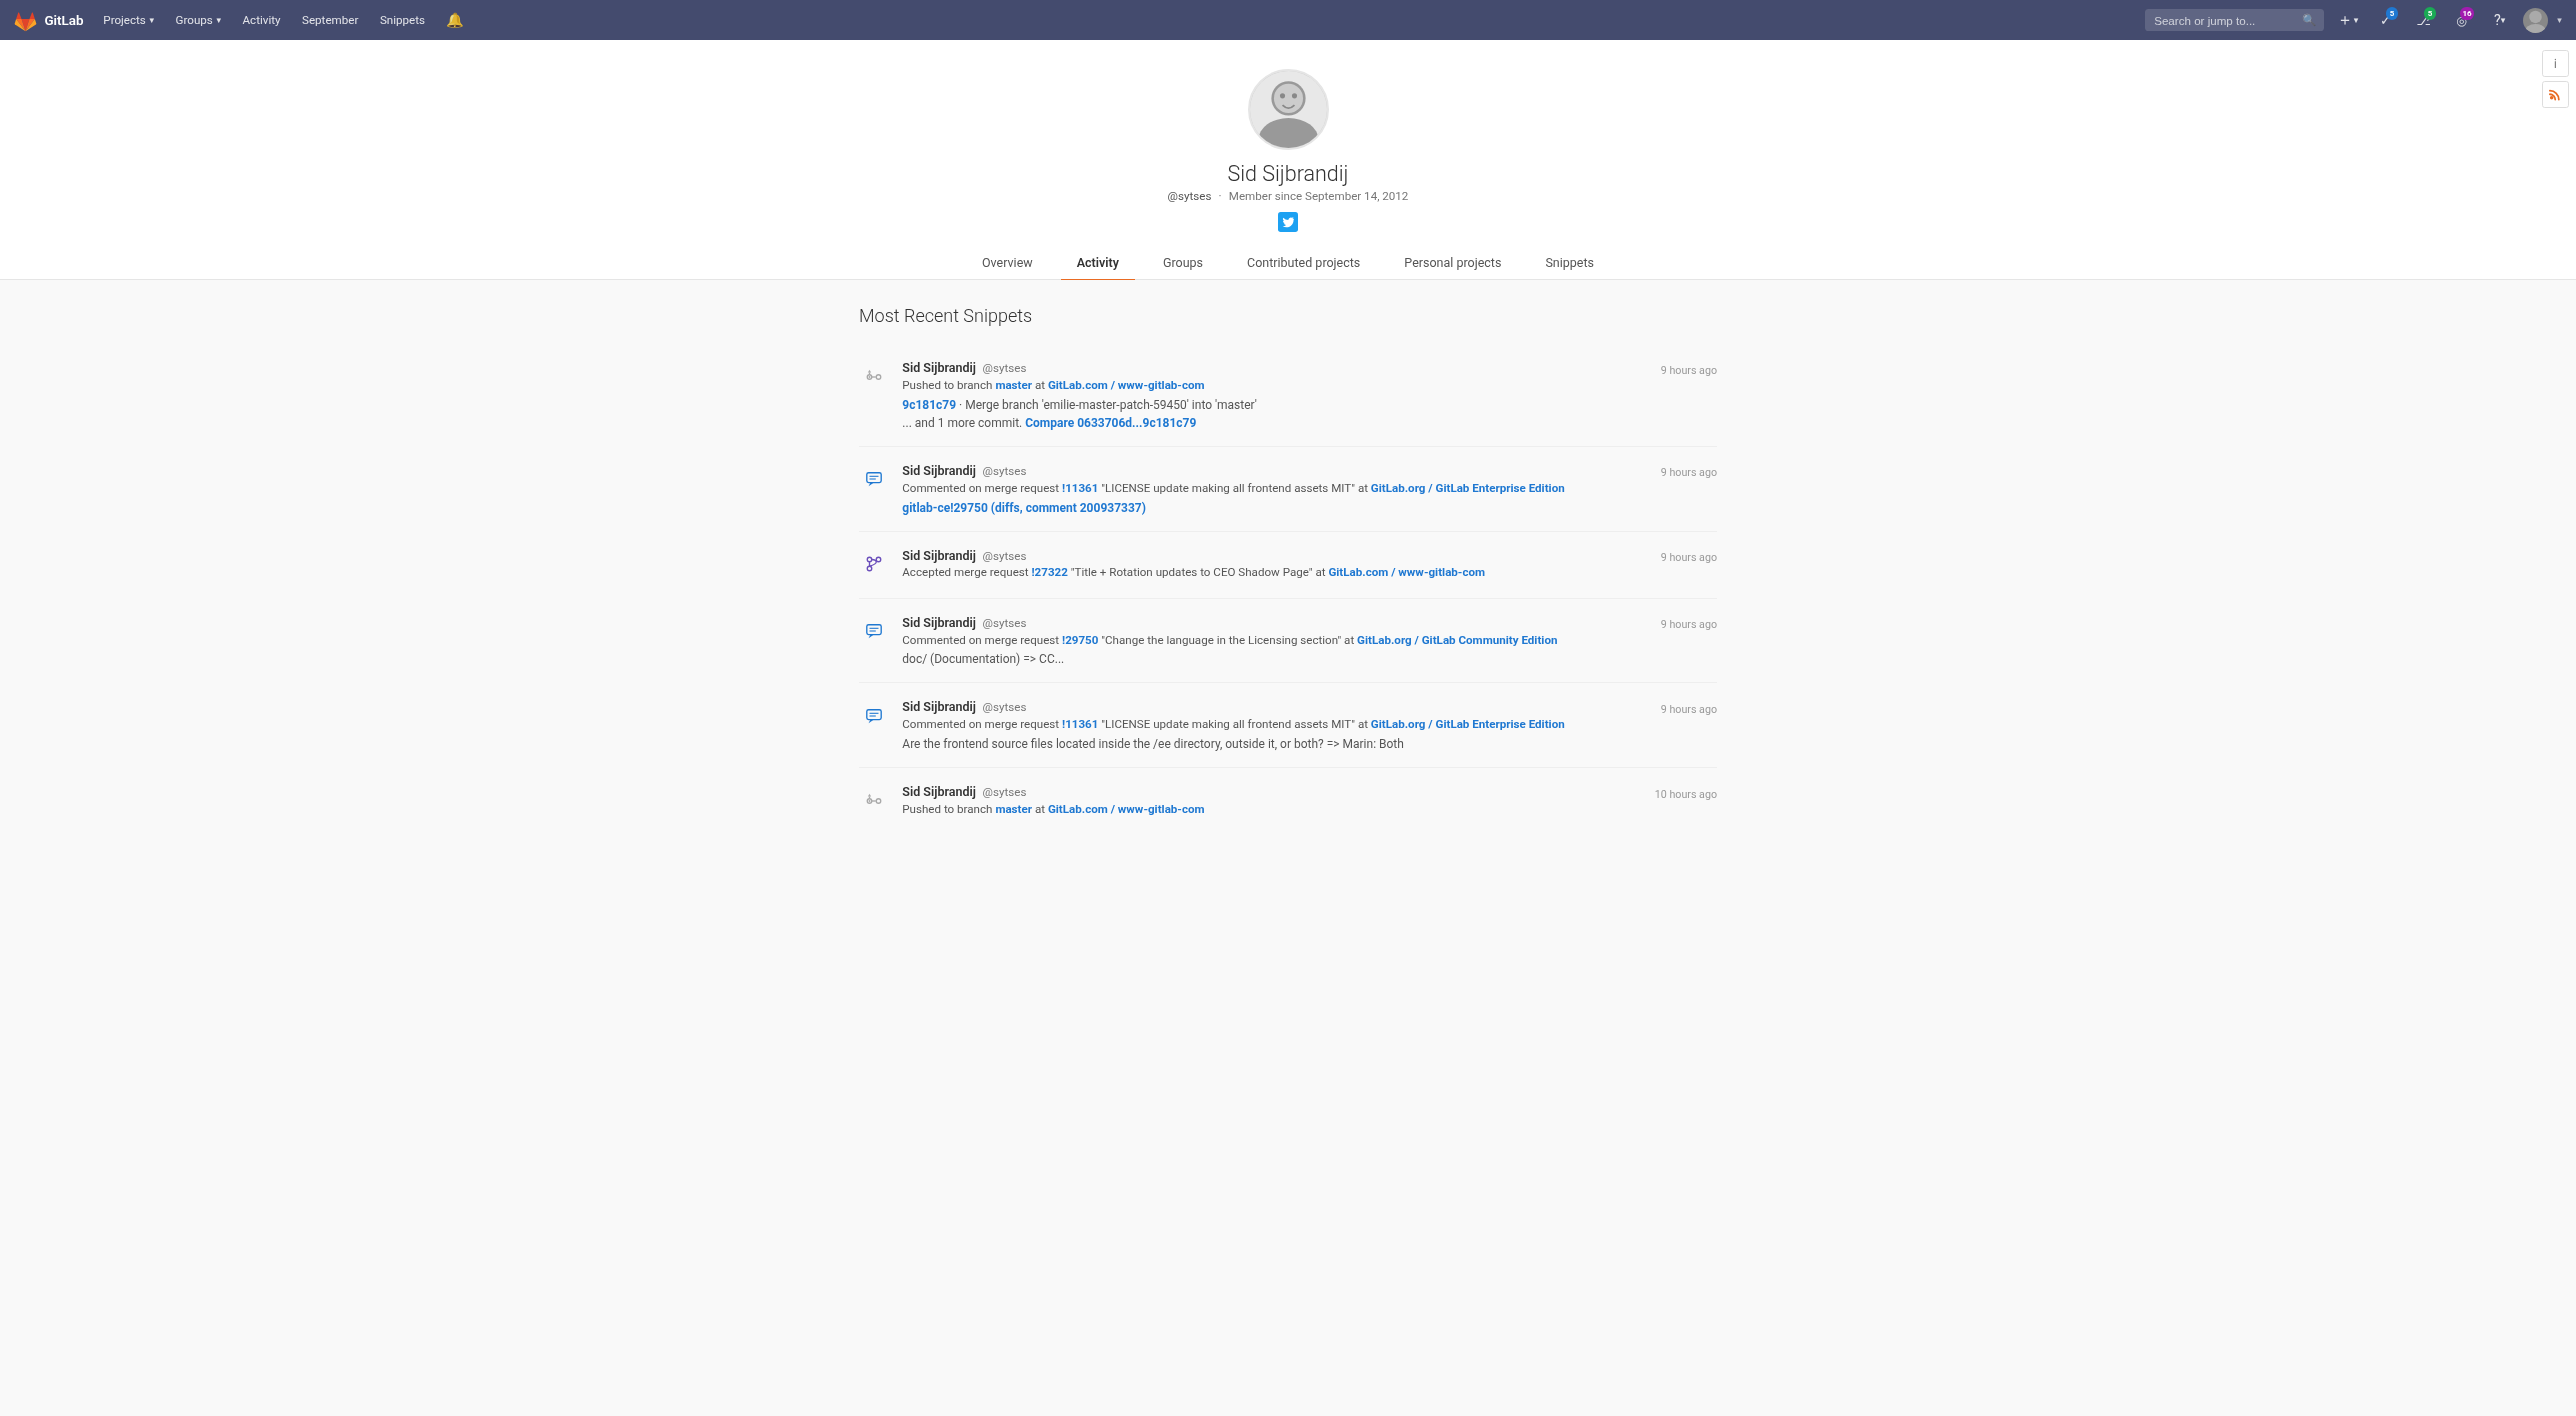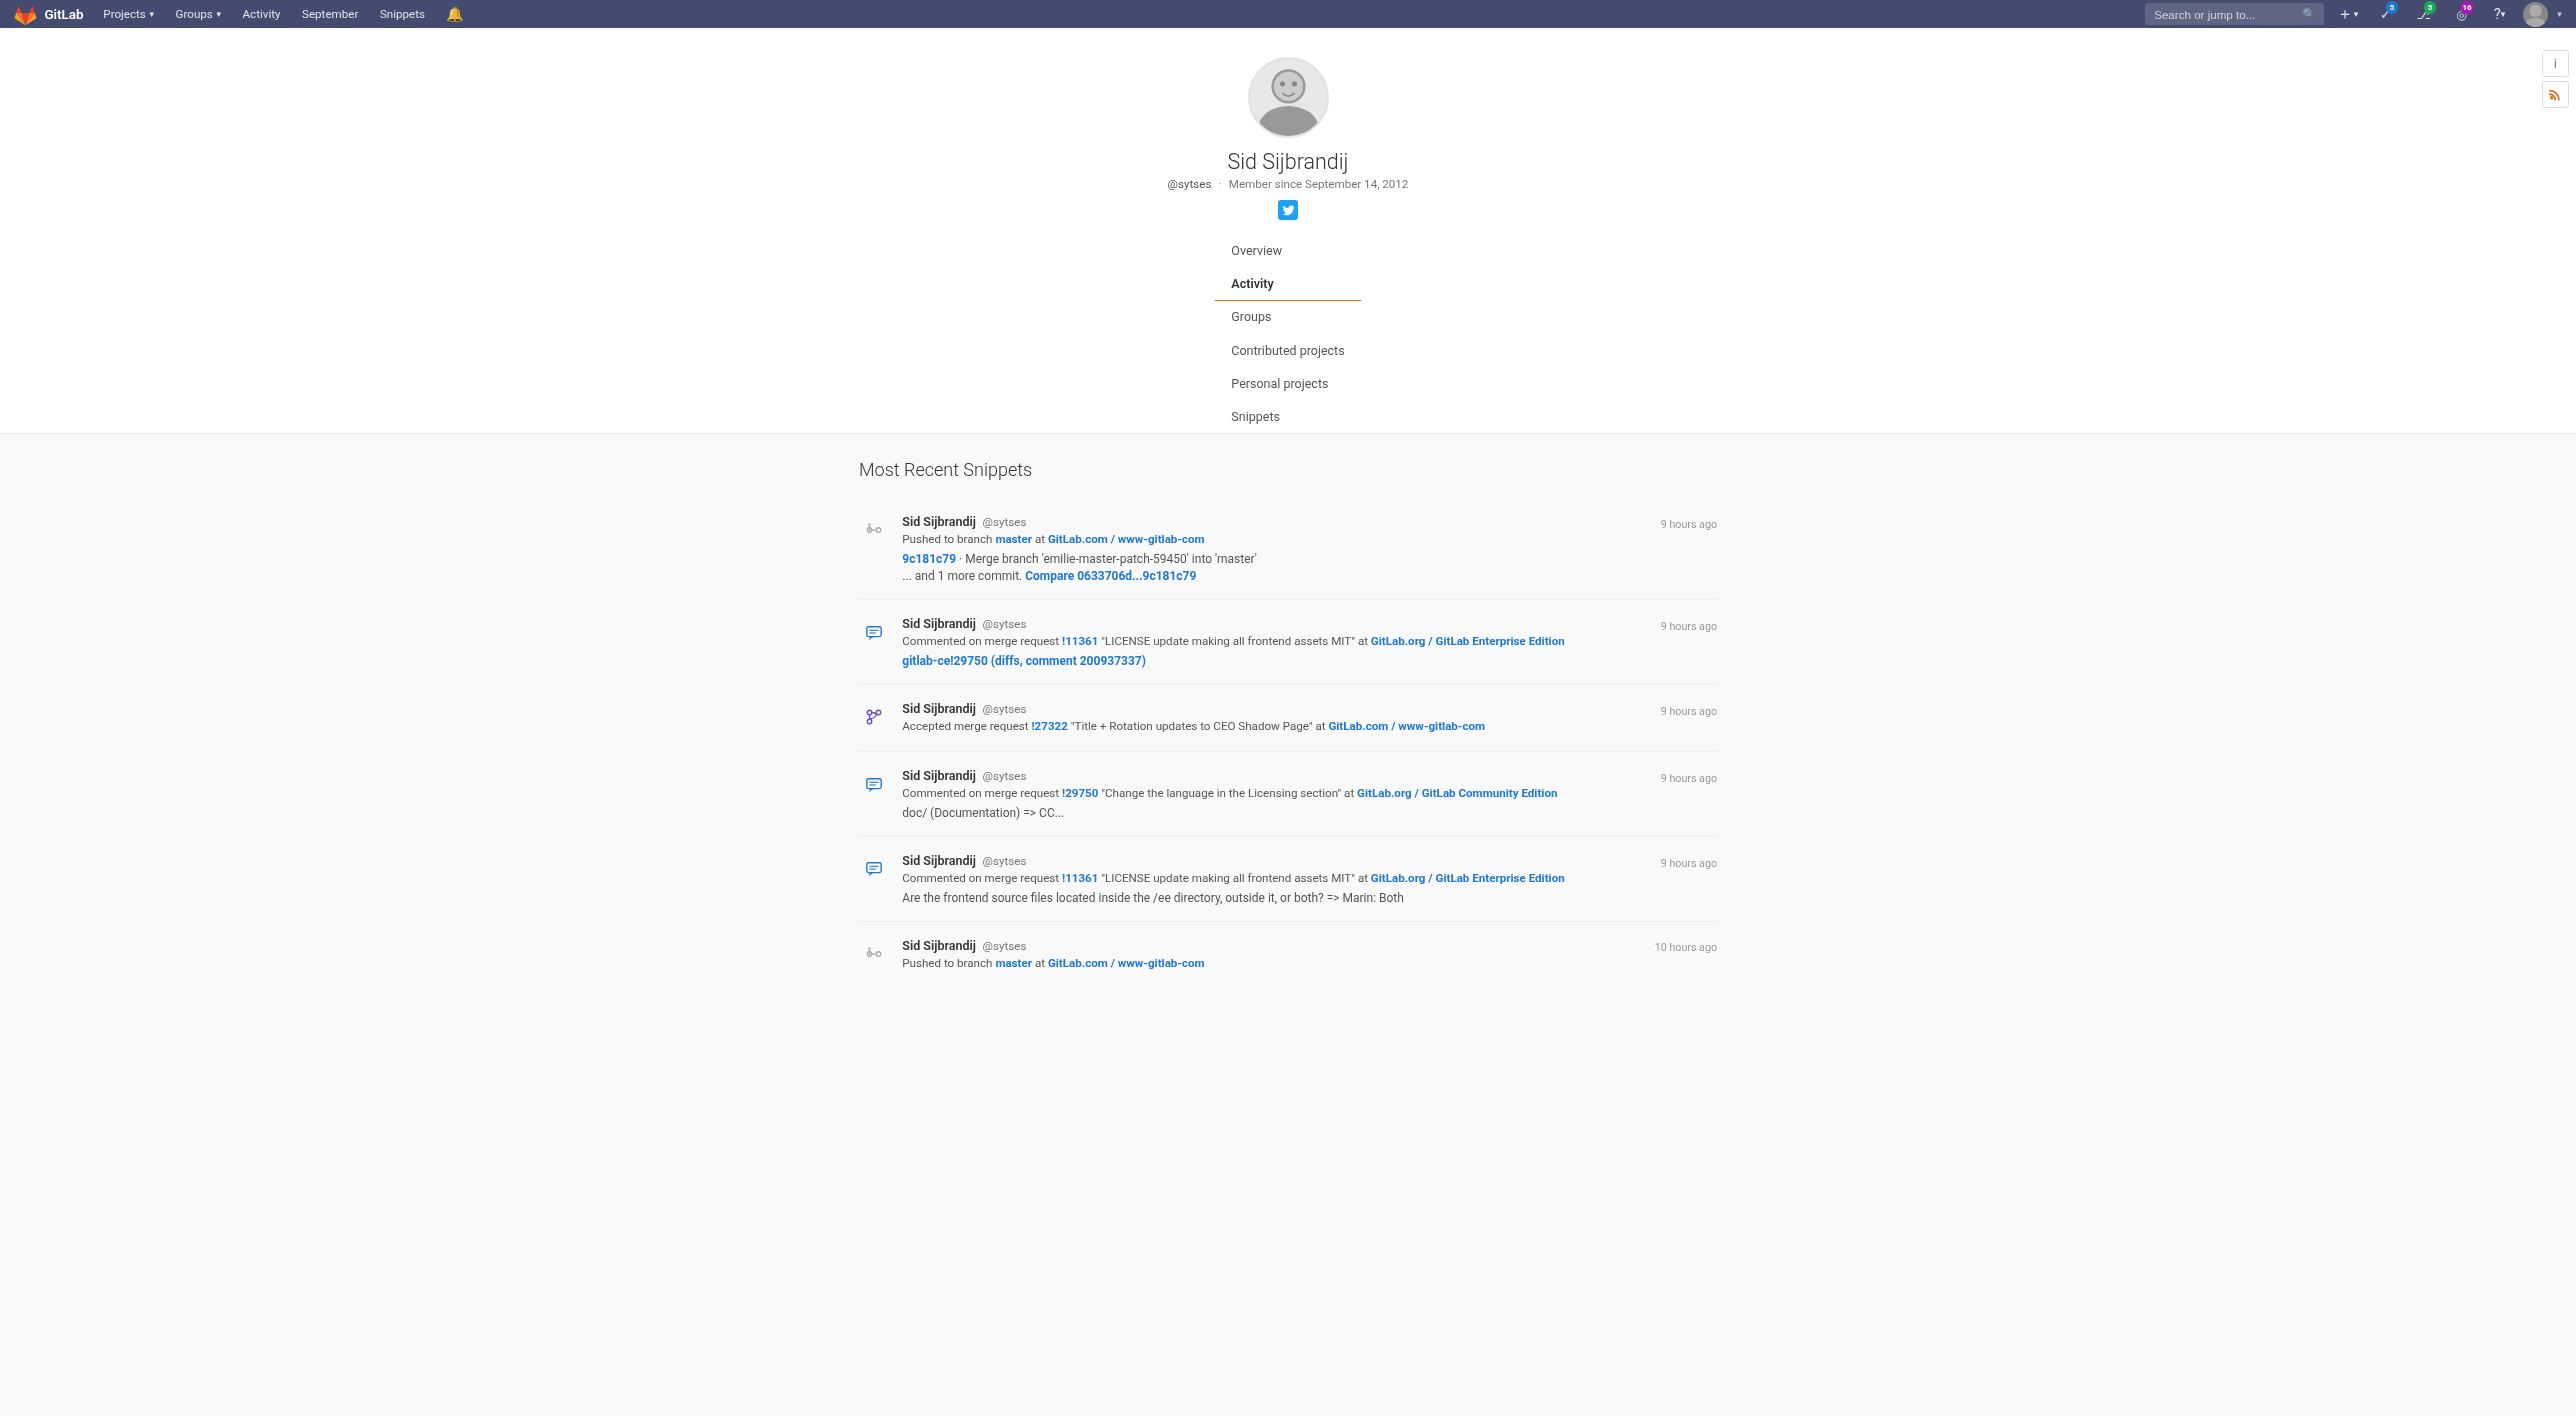--- a/index.html
+++ b/index.html
@@ -1,21 +1,21 @@
 <!DOCTYPE html>
 <html style="font-size:14.3px"><head>
   <meta charset="utf-8">
   <style>
     * { box-sizing: border-box; margin: 0; padding: 0; }
     body { font-family: -apple-system, BlinkMacSystemFont, 'Segoe UI', Roboto, sans-serif; font-size: 12.5px; background: #f9f9f9; color: #333; }
 
     
     .navbar {
       background: #444b6e;
-      height: 28px;
+      height: 40px;
       display: flex;
       align-items: center;
       padding: 0 14.3px;
       position: relative;
       z-index: 100;
     }
     .navbar-left { display: flex; align-items: center; gap: 3.6px; flex: 1; }
     .navbar-brand { display: flex; align-items: center; gap: 7.2px; margin-right: 7.2px; }
     .navbar-brand svg { width: 23px; height: 23px; }
     .navbar-brand-text { color: #fff; font-size: 13.4px; font-weight: 600; }
@@ -111,24 +111,23 @@
       background: #1da1f2;
       border-radius: 2.7px;
       display: flex; align-items: center; justify-content: center;
       color: #fff;
       font-size: 11.6px;
     }
 
     
     .profile-tabs {
       display: flex;
-      gap: 0;
+      gap: 12px;
       list-style: none;
       margin-top: 3.6px;
-      flex-direction: column;
     }
     .profile-tab {
       padding: 9px 16px;
       font-size: 12.5px;
       color: #555;
       cursor: pointer;
       border-bottom: 1.8px solid transparent;
       margin-bottom: -0.9px;
     }
     .profile-tab.active {

